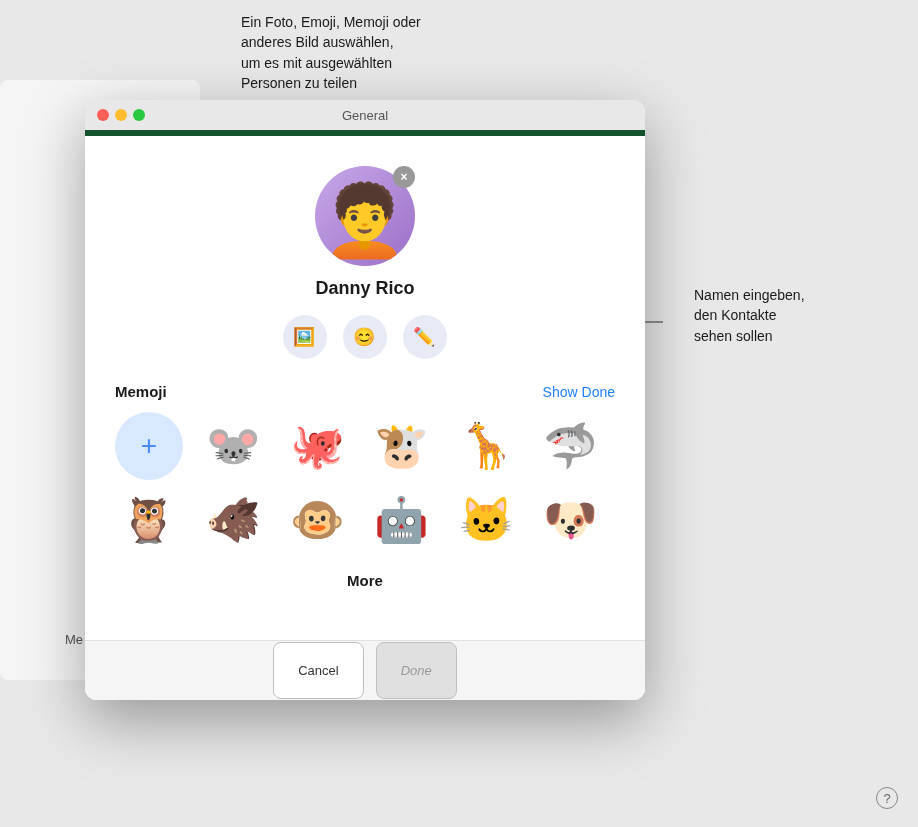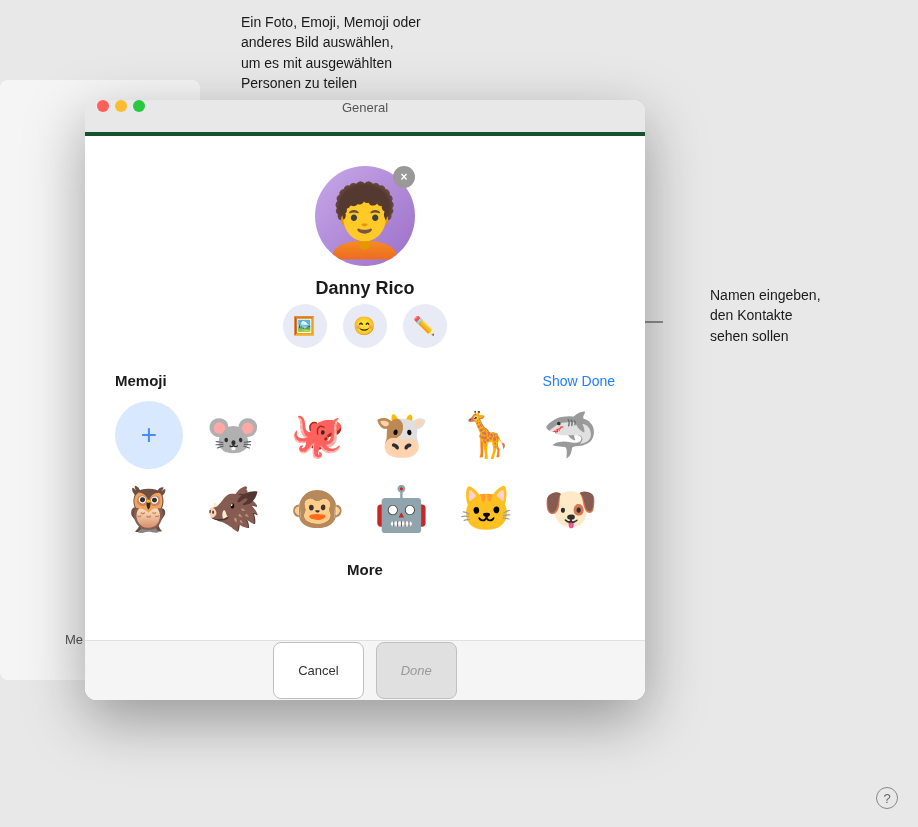--- a/index.html
+++ b/index.html
@@ -43,23 +43,24 @@
       background: #f2f2f2;
       border-radius: 12px;
       box-shadow: 0 20px 60px rgba(0,0,0,0.35);
       overflow: hidden;
     }
 
     .window-titlebar {
       height: 36px;
       background: #e8e8e8;
       display: flex;
+      align-items: center;
       justify-content: center;
       position: relative;
-      border-bottom: 4px solid #14532d;
+      border-bottom: 6px solid #14532d;
     }
 
     .window-controls {
       position: absolute;
       left: 12px;
       display: flex;
       gap: 6px;
     }
 
     .window-btn {
@@ -143,21 +144,21 @@
       border: none;
       color: white;
       font-size: 12px;
       font-weight: bold;
     }
 
     .user-name {
       font-size: 18px;
       font-weight: 700;
       color: #1a1a1a;
-      margin-bottom: 5px;
+      margin-bottom: 16px;
     }
 
     
     .action-buttons {
       display: flex;
       gap: 16px;
       margin-bottom: 24px;
     }
 
     .action-btn {
@@ -288,21 +289,21 @@
 
     .annotation-top {
       top: 12px;
       left: 218px;
       width: 220px;
       margin-left: 23px;
     }
 
     .annotation-right {
       top: 285px;
-      right: 28px;
+      right: 44px;
       width: 180px;
       text-align: left;
     }
 
     
     .question-mark {
       position: absolute;
       bottom: 18px;
       right: 20px;
       width: 22px;

